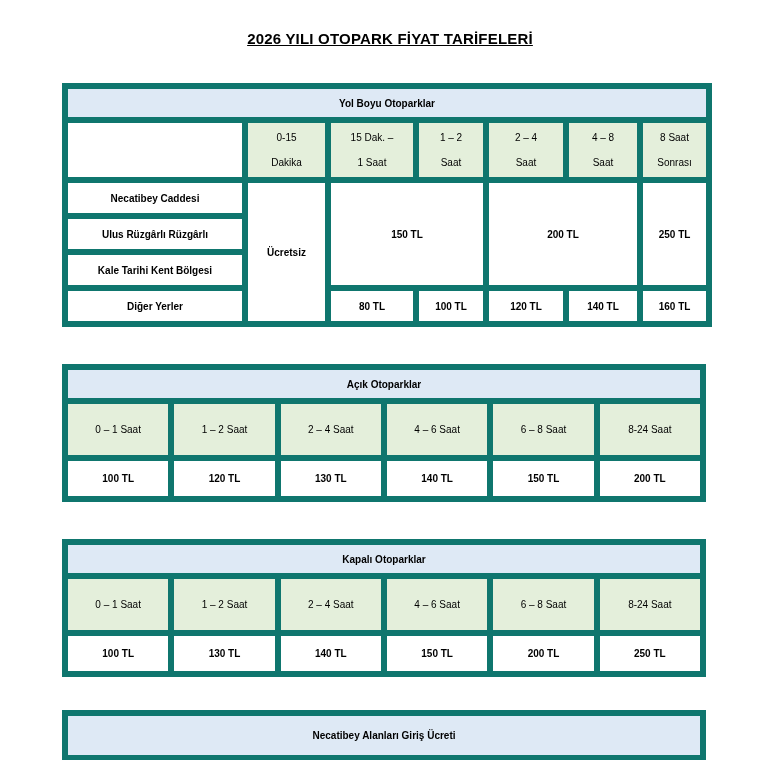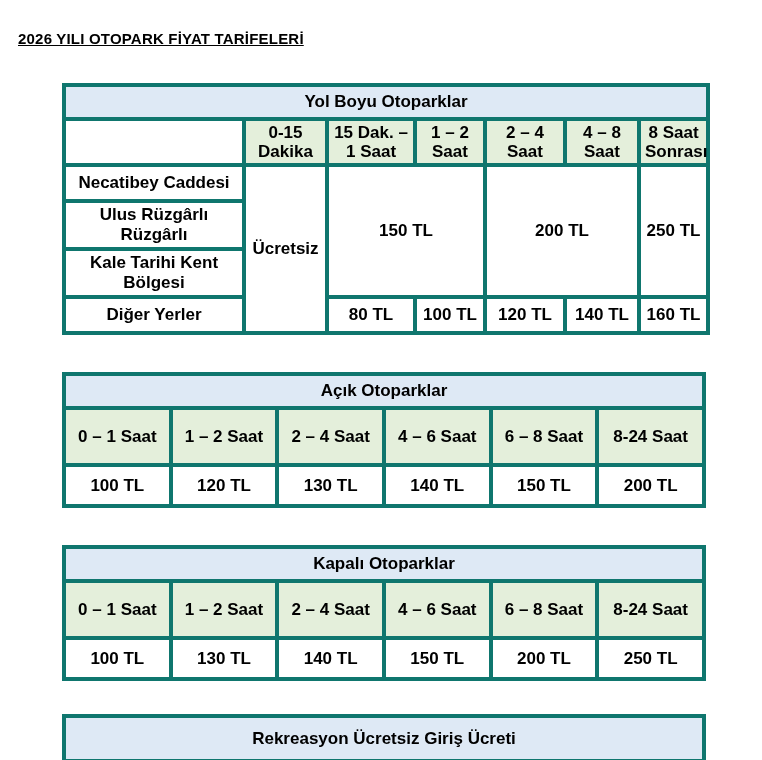--- a/index.html
+++ b/index.html
@@ -12,55 +12,56 @@
     color: #000000;
   }
   .page {
     position: relative;
     width: 762px;
     height: 760px;
     overflow: hidden;
   }
   .doc-title {
     padding-top: 30px;
+    text-align: center;
     font-size: 15px;
     font-weight: bold;
     text-decoration: underline;
     letter-spacing: 0.2px;
     padding-left: 18px;
   }
   table.tbl {
     border-collapse: collapse;
     table-layout: fixed;
     margin-left: 62px;
     width: 644px;
     border: 2px solid #000;
   }
   table.t1 { margin-top: 36px; }
   table.t2 { margin-top: 37px; border-radius: 8px; }
   table.t3 { margin-top: 37px; }
   table.t4 { margin-top: 33px; }
   .tbl td {
-    border: 4px solid #0f766e;
+    border: 6px solid #0f766e;
     text-align: center;
     vertical-align: middle;
-    font-size: 17px;
+    font-size: 10px;
     padding: 2px 4px;
   }
   .section-header {
     background: var(--header-blue, #DEE9F5);
     font-weight: bold;
     font-size: 15px;
     height: 34px;
   }
   .time-header {
     background: var(--header-green, #E4EFDB);
-    font-weight: bold;
+    font-weight: normal;
     white-space: pre-line;
-    line-height: 19px;
+    line-height: 25px;
   }
   .t1 .row-green { height: 43px; }
   .t1 .row-body  { height: 36px; }
   .t2 .row-green, .t3 .row-green { height: 57px; }
   .t2 .row-value, .t3 .row-value { height: 41px; }
   .t4 .section-header { height: 45px; }
   .t4 .row-value { height: 36px; }
   .label-cell {
     text-align: left;
     font-weight: bold;
@@ -177,21 +178,21 @@
         <td class="value">150 TL</td>
         <td class="value">200 TL</td>
         <td class="value">250 TL</td>
       </tr>
     </tbody>
   </table>
 
   <table class="tbl t4">
     <tbody>
       <tr>
-        <td class="section-header">Rekreasyon Ücretsiz Giriş Ücreti</td>
+        <td class="section-header">Necatibey Alanları Giriş Ücreti</td>
       </tr>
       <tr class="row-value">
         <td class="value">50 TL</td>
       </tr>
     </tbody>
   </table>
 
 </div>
 
 </body></html>

